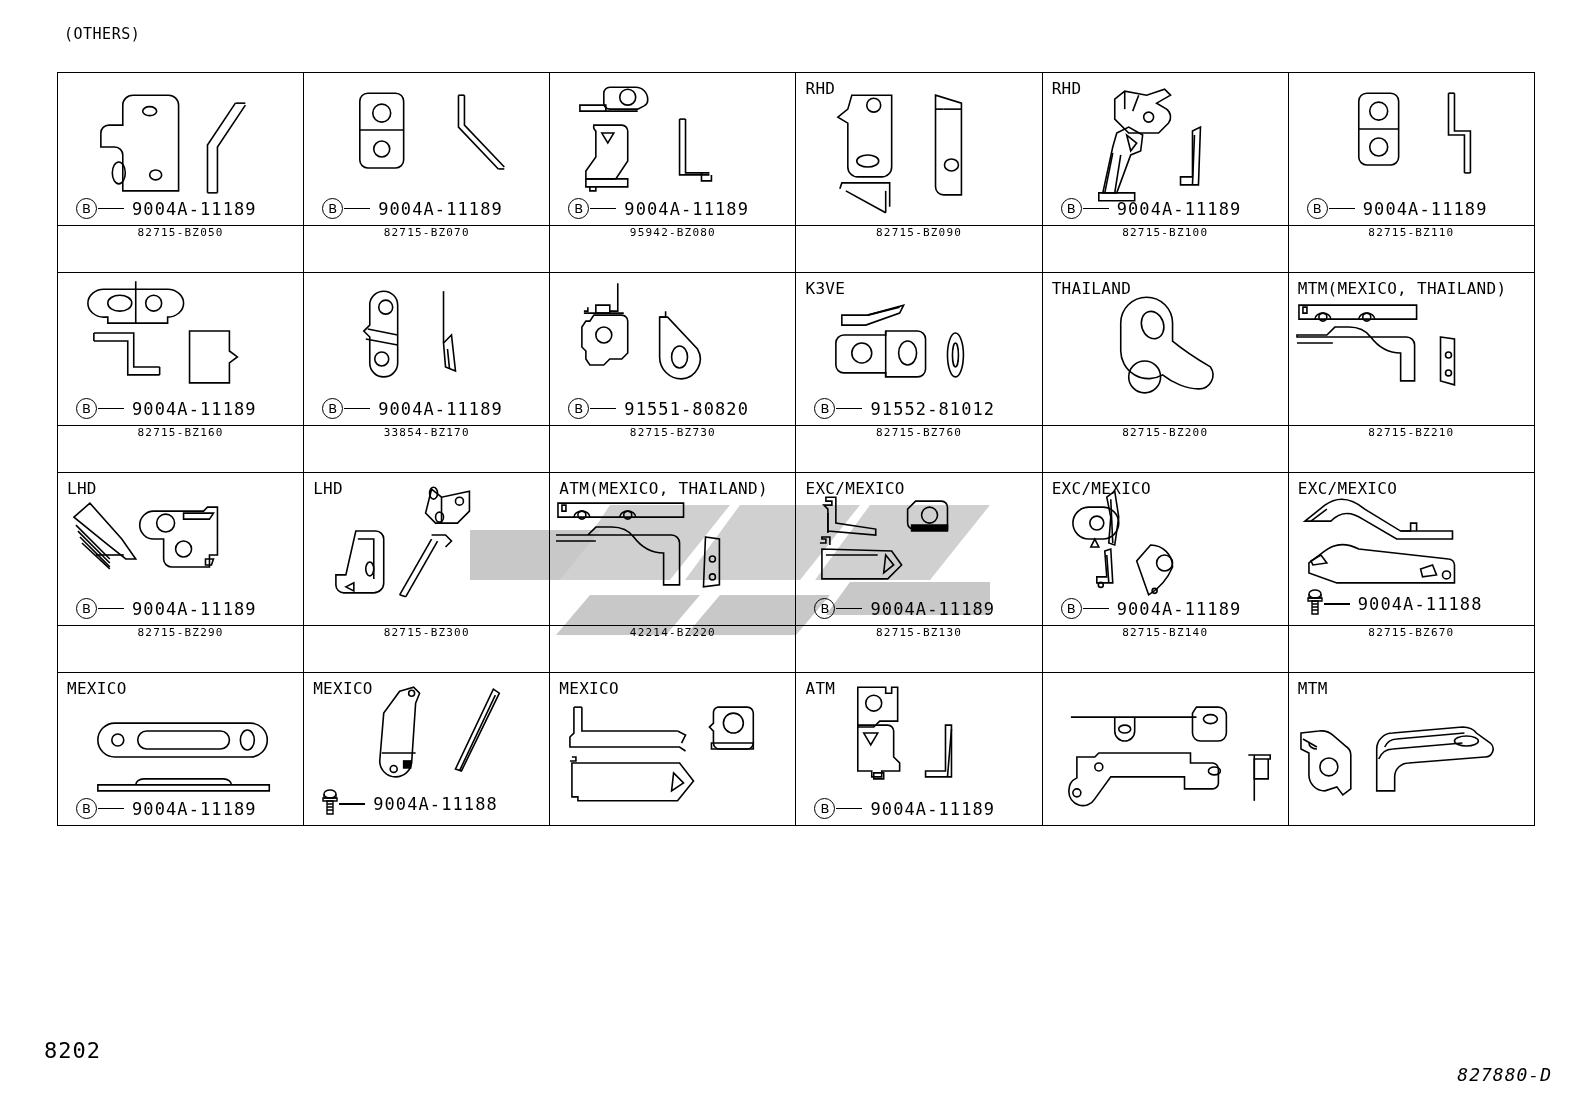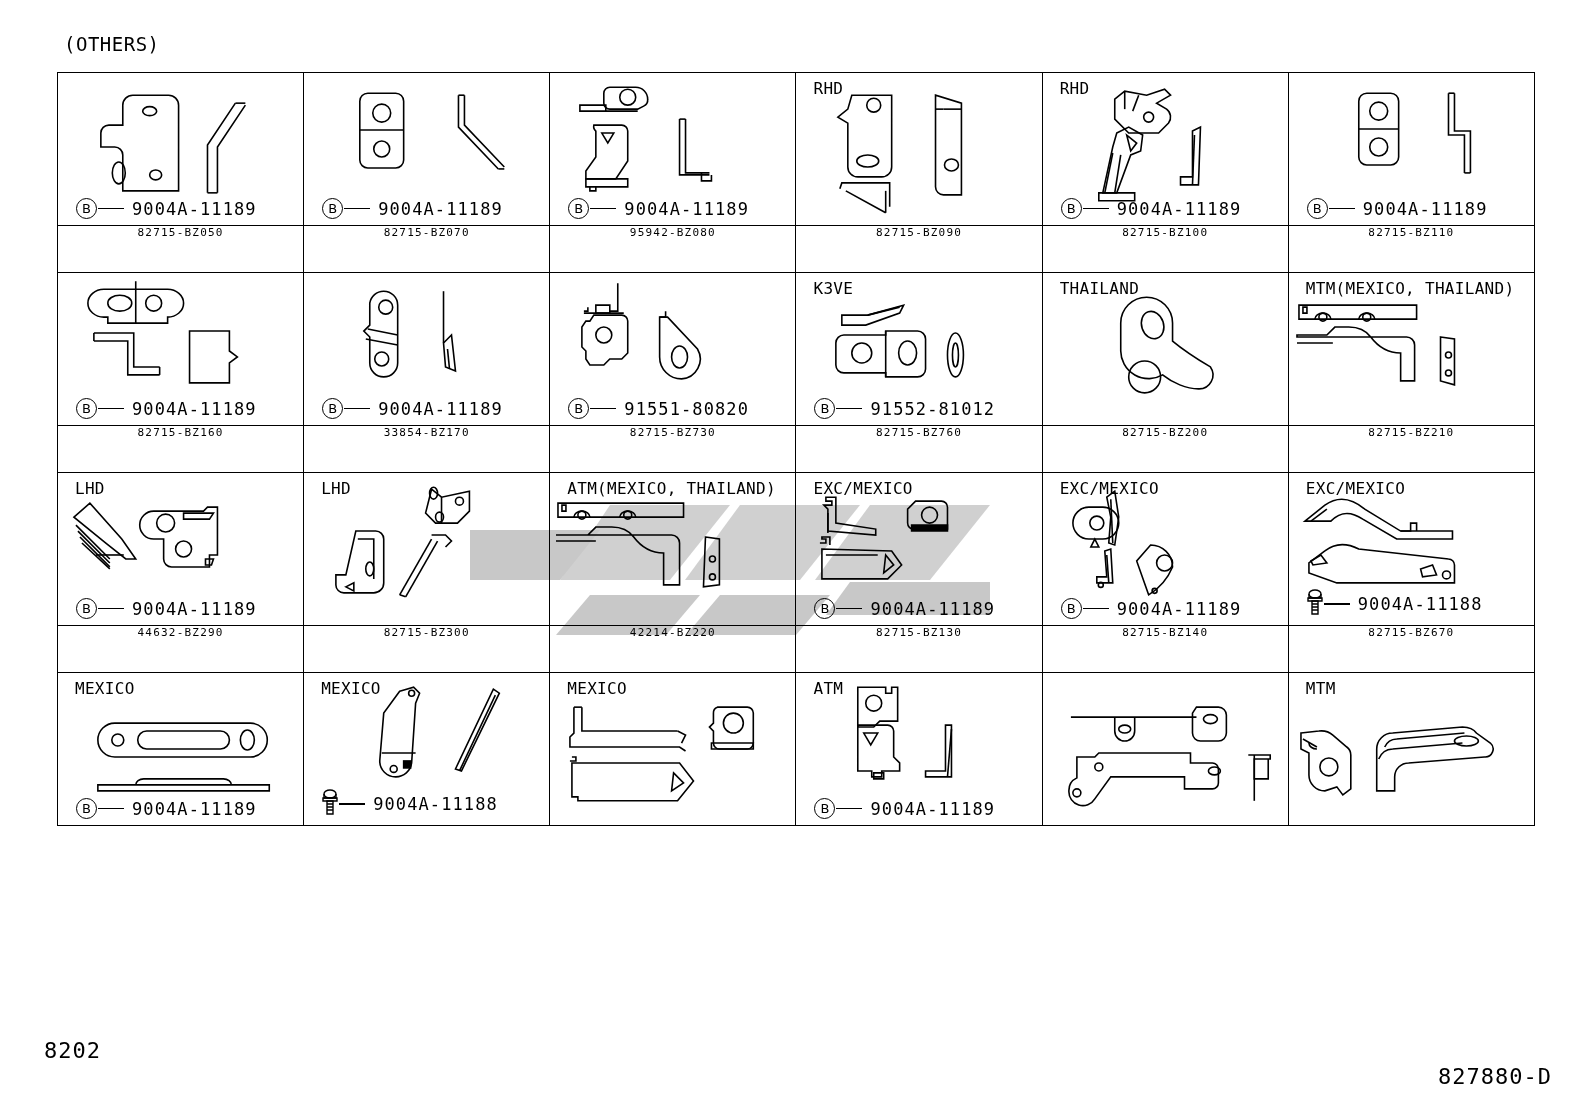--- a/index.html
+++ b/index.html
@@ -22,22 +22,22 @@
     top: 470px;
     width: 620px;
     height: 200px;
     pointer-events: none;
     z-index: 0;
   }
 
   #sheet-label {
     position: absolute;
     left: 64px;
-    top: 33px;
-    font-size: 19px;
+    top: 25px;
+    font-size: 15px;
     letter-spacing: 0.5px;
     white-space: nowrap;
   }
 
   #grid-wrap {
     position: absolute;
     left: 57px;
     top: 72px;
     width: 1478px;
     height: 794px;
@@ -68,21 +68,20 @@
     white-space: nowrap;
   }
   .cond-label {
     position: absolute;
     left: 9px;
     top: 6px;
     font-size: 16px;
     letter-spacing: 0.3px;
     white-space: nowrap;
     z-index: 3;
-    margin-left: 8px;
   }
   .bolt-note {
     position: absolute;
     left: 18px;
     bottom: 6px;
     display: flex;
     align-items: center;
     gap: 0px;
     font-size: 17px;
     letter-spacing: 1.1px;
@@ -133,22 +132,23 @@
     position: absolute;
     left: 44px;
     top: 1038px;
     font-size: 22px;
     letter-spacing: 1px;
   }
   #footer-right {
     position: absolute;
     right: 40px;
     top: 1064px;
-    font-size: 22px;
+    font-size: 18px;
     letter-spacing: 1px;
+    font-style: italic;
   }
 </style>
 </head>
 <body>
 
 <svg id="watermark" viewBox="0 0 620 200">
   <g fill="#c8c8c8">
     <path d="M0 60 L130 60 L90 110 L0 110 Z"></path>
     <path d="M140 35 L260 35 L200 110 L90 110 Z" opacity="0.85"></path>
     <path d="M270 35 L390 35 L330 110 L215 110 Z" opacity="0.85"></path>
@@ -549,21 +549,21 @@
               <path d="M5 12 h6 v13 h-6 z"></path>
               <path d="M5 15 h6 M5 18 h6 M5 21 h6"></path>
             </svg>
           </span>
           <span class="lead"></span>
           <span>9004A-11188</span>
         </div>
       </td>
     </tr>
     <tr>
-      <td class="cell-code">44632-BZ290</td>
+      <td class="cell-code">82715-BZ290</td>
       <td class="cell-code">82715-BZ300</td>
       <td class="cell-code">42214-BZ220</td>
       <td class="cell-code">82715-BZ130</td>
       <td class="cell-code">82715-BZ140</td>
       <td class="cell-code">82715-BZ670</td>
     </tr>
 
     <tr>
       <td class="cell-art">
         <div class="cond-label">MEXICO</div>

